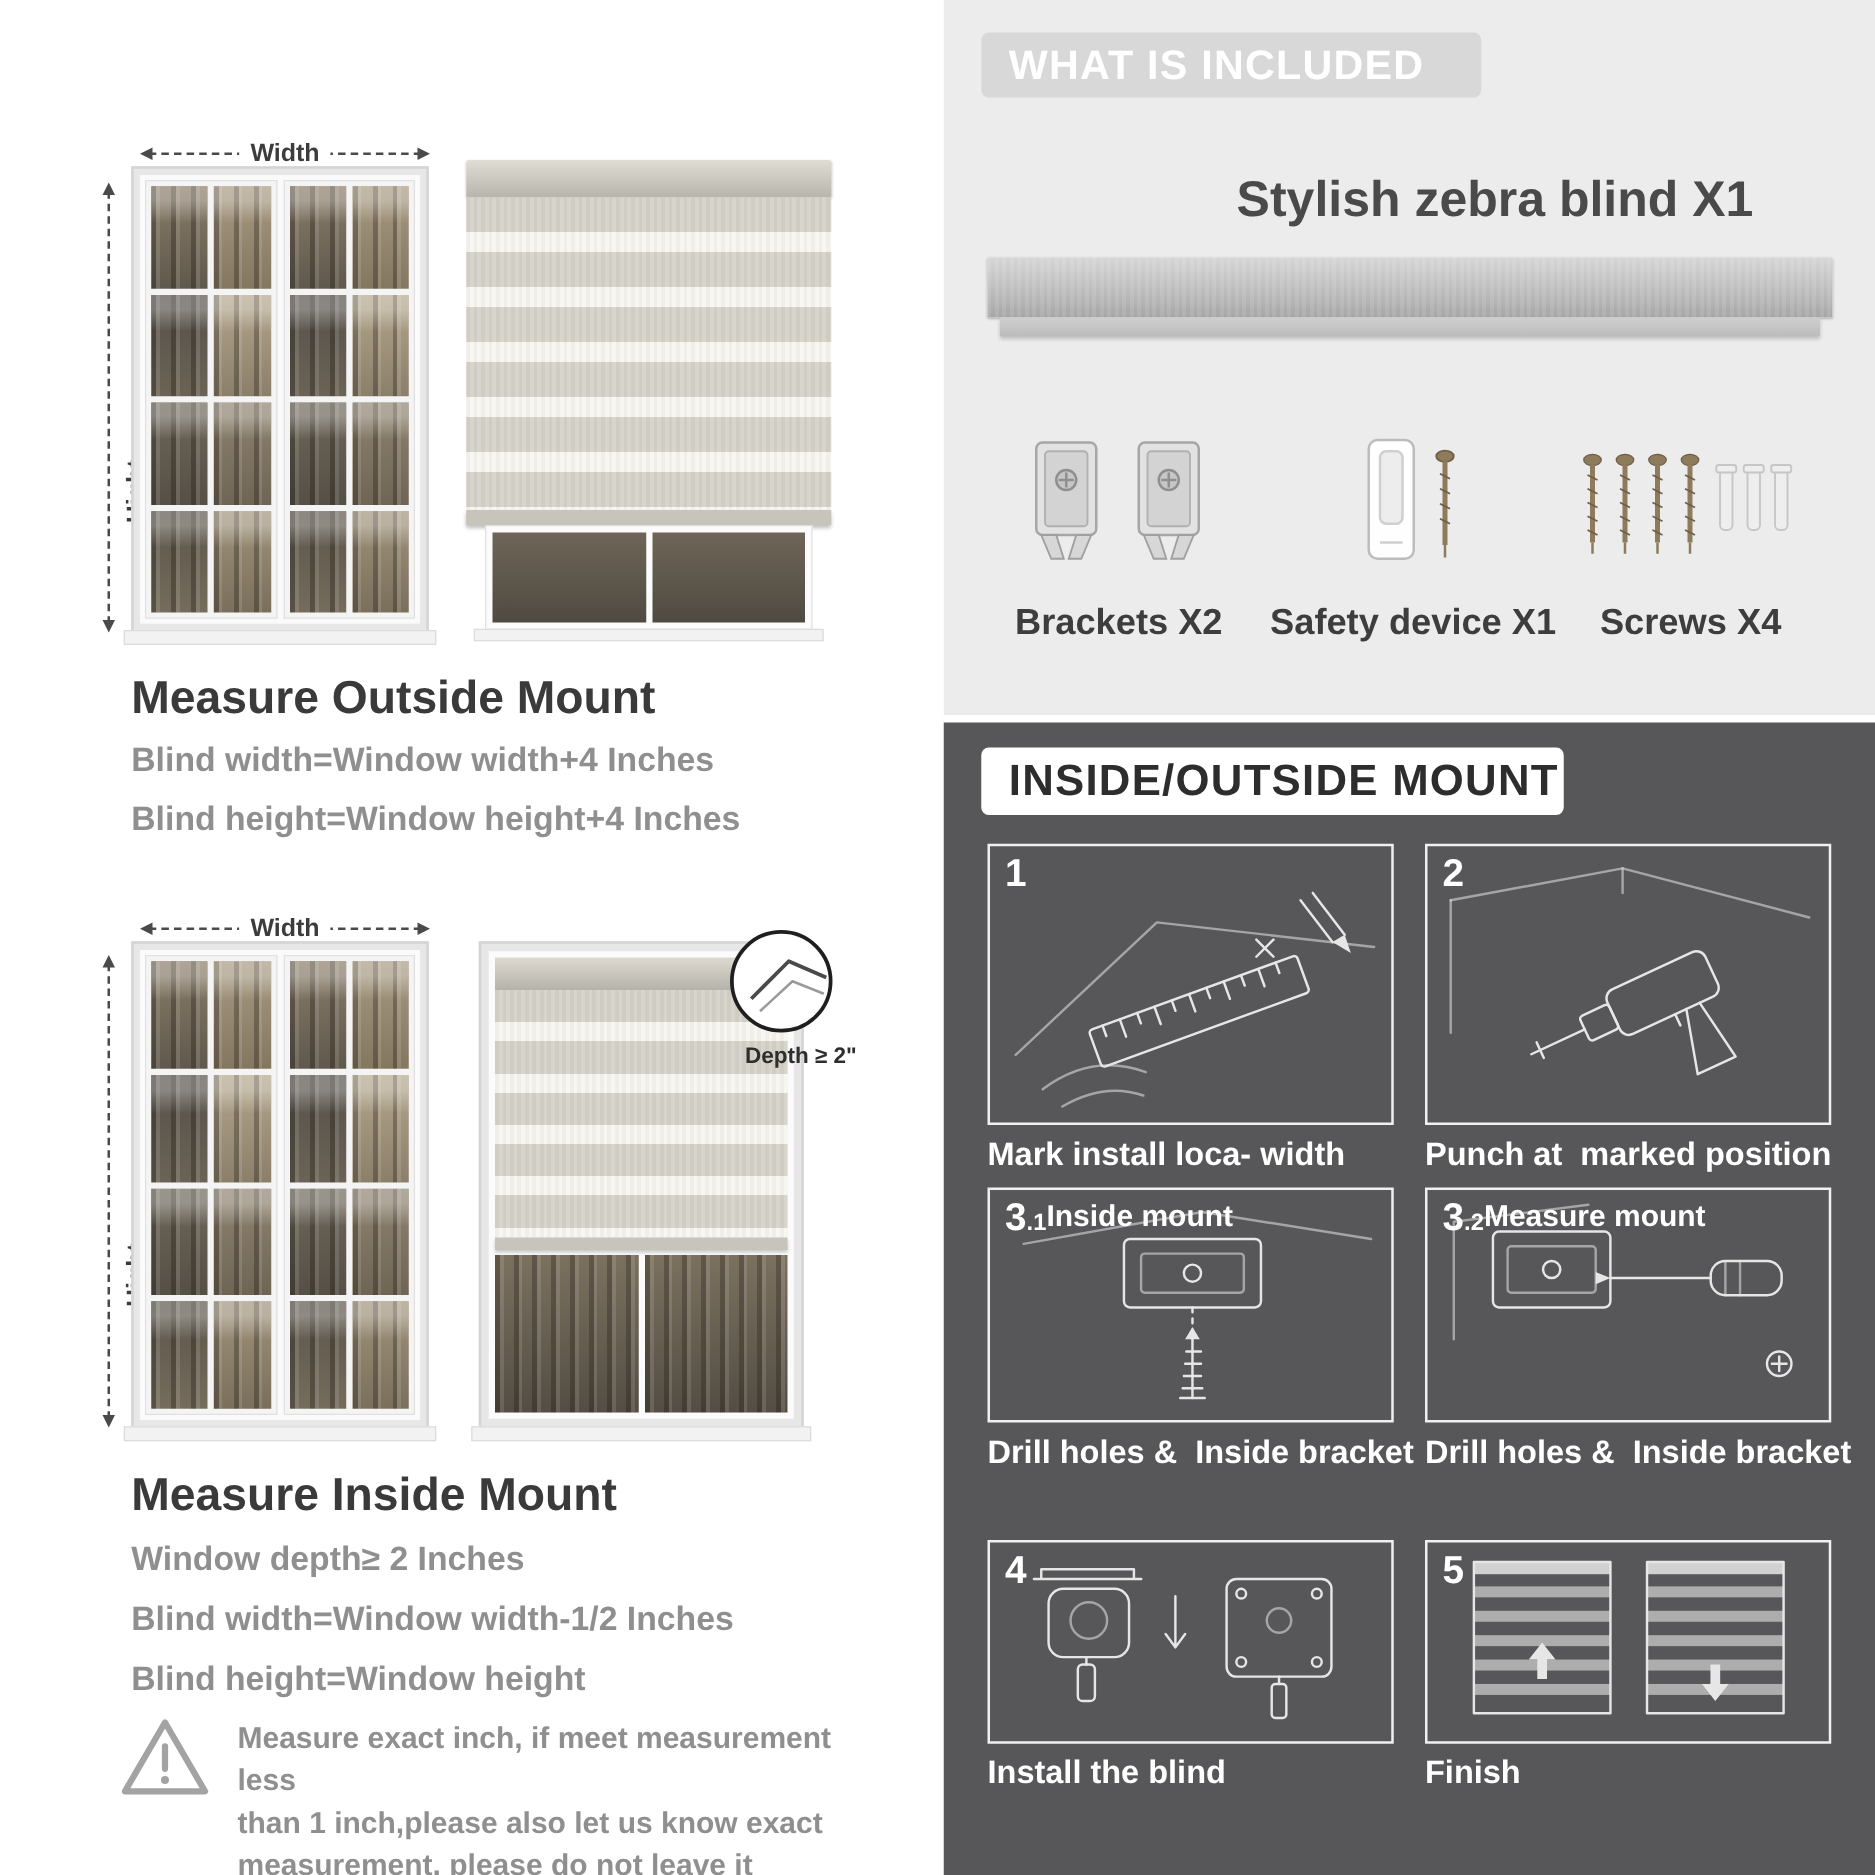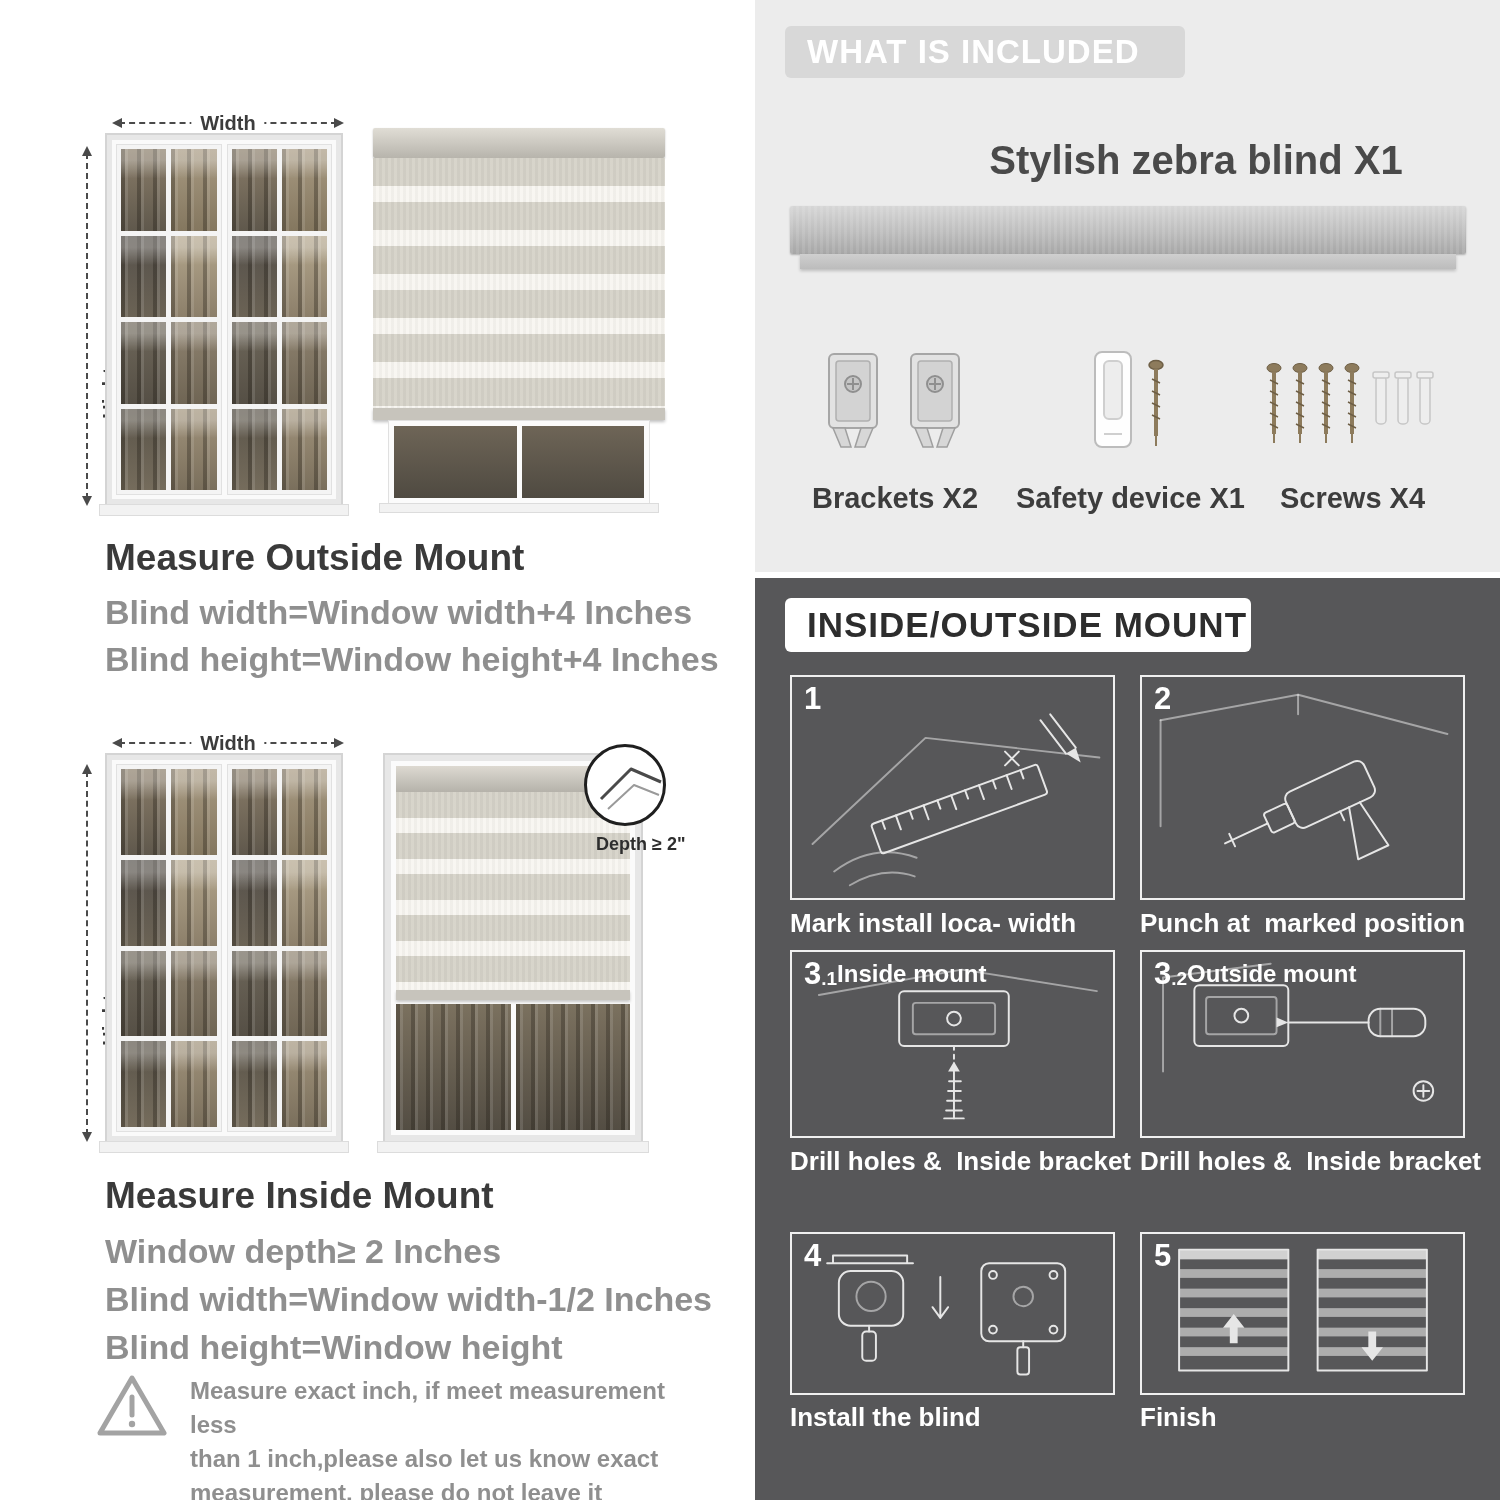--- a/index.html
+++ b/index.html
@@ -104,21 +104,21 @@
 
   
   .depth-circle {
     position: absolute; width: 82px; height: 82px; border-radius: 50%;
     border: 3px solid #1f1f1f; background: #fff; overflow: hidden;
   }
   .depth-lbl { position: absolute; font-size: 18px; font-weight: 700; color: #2e2e2e; }
 
   
   .h-title { position: absolute; font-size: 37px; font-weight: 700; color: #3a3a3a; }
-  .h-rule  { position: absolute; font-size: 34px; font-weight: 700; color: #8f8f8f; text-align: right; }
+  .h-rule  { position: absolute; font-size: 27px; font-weight: 700; color: #8f8f8f; text-align: right; }
   .note-text { position: absolute; font-size: 24px; font-weight: 700; color: #8f8f8f; line-height: 34px; white-space: pre-line; }
 
   
   .sect-incl { position: absolute; left: 755px; top: 0; width: 882px; height: 572px; background: #ececec; }
   .prod-label { position: absolute; left: 0; right: 0; top: 138px; text-align: center; font-size: 40px; font-weight: 700; color: #4a4a4a; }
   .headrail { position: absolute; left: 35px; top: 206px; width: 676px; }
   .hr-bar {
     height: 48px; border-radius: 2px;
     background:
       repeating-linear-gradient(90deg, rgba(255,255,255,.10) 0 3px, rgba(0,0,0,0) 3px 6px),
@@ -407,21 +407,21 @@
         <path d="M154 170 h20" stroke-width="3"></path>
         <path class="fill" d="M164 112 l-6 10 h12 z"></path>
       </svg>
     </div>
     <div class="cap cap-r2 c1">Drill holes &amp;  Inside bracket</div>
 
     <div class="panel c2 p-r2">
       <div class="stephead">
         <span class="n">3</span>
           <span class="sub">.2</span>
-        <span class="steplabel">Outside mount</span>
+        <span class="steplabel">Measure mount</span>
       </div>
       <svg class="art" viewBox="0 0 325 188">
         <path class="faint" d="M20 26 L130 12 M20 26 V122"></path>
         <rect x="52" y="34" width="96" height="62" rx="5"></rect>
         <rect class="faint" x="64" y="46" width="72" height="38" rx="3"></rect>
         <circle cx="100" cy="65" r="7"></circle>
         <path d="M148 72 H230"></path>
         <path class="fill" d="M148 72 l-12 -5 v10 z"></path>
         <rect x="230" y="58" width="58" height="28" rx="12"></rect>
         <path class="faint" d="M242 58 v28 M254 58 v28"></path>

